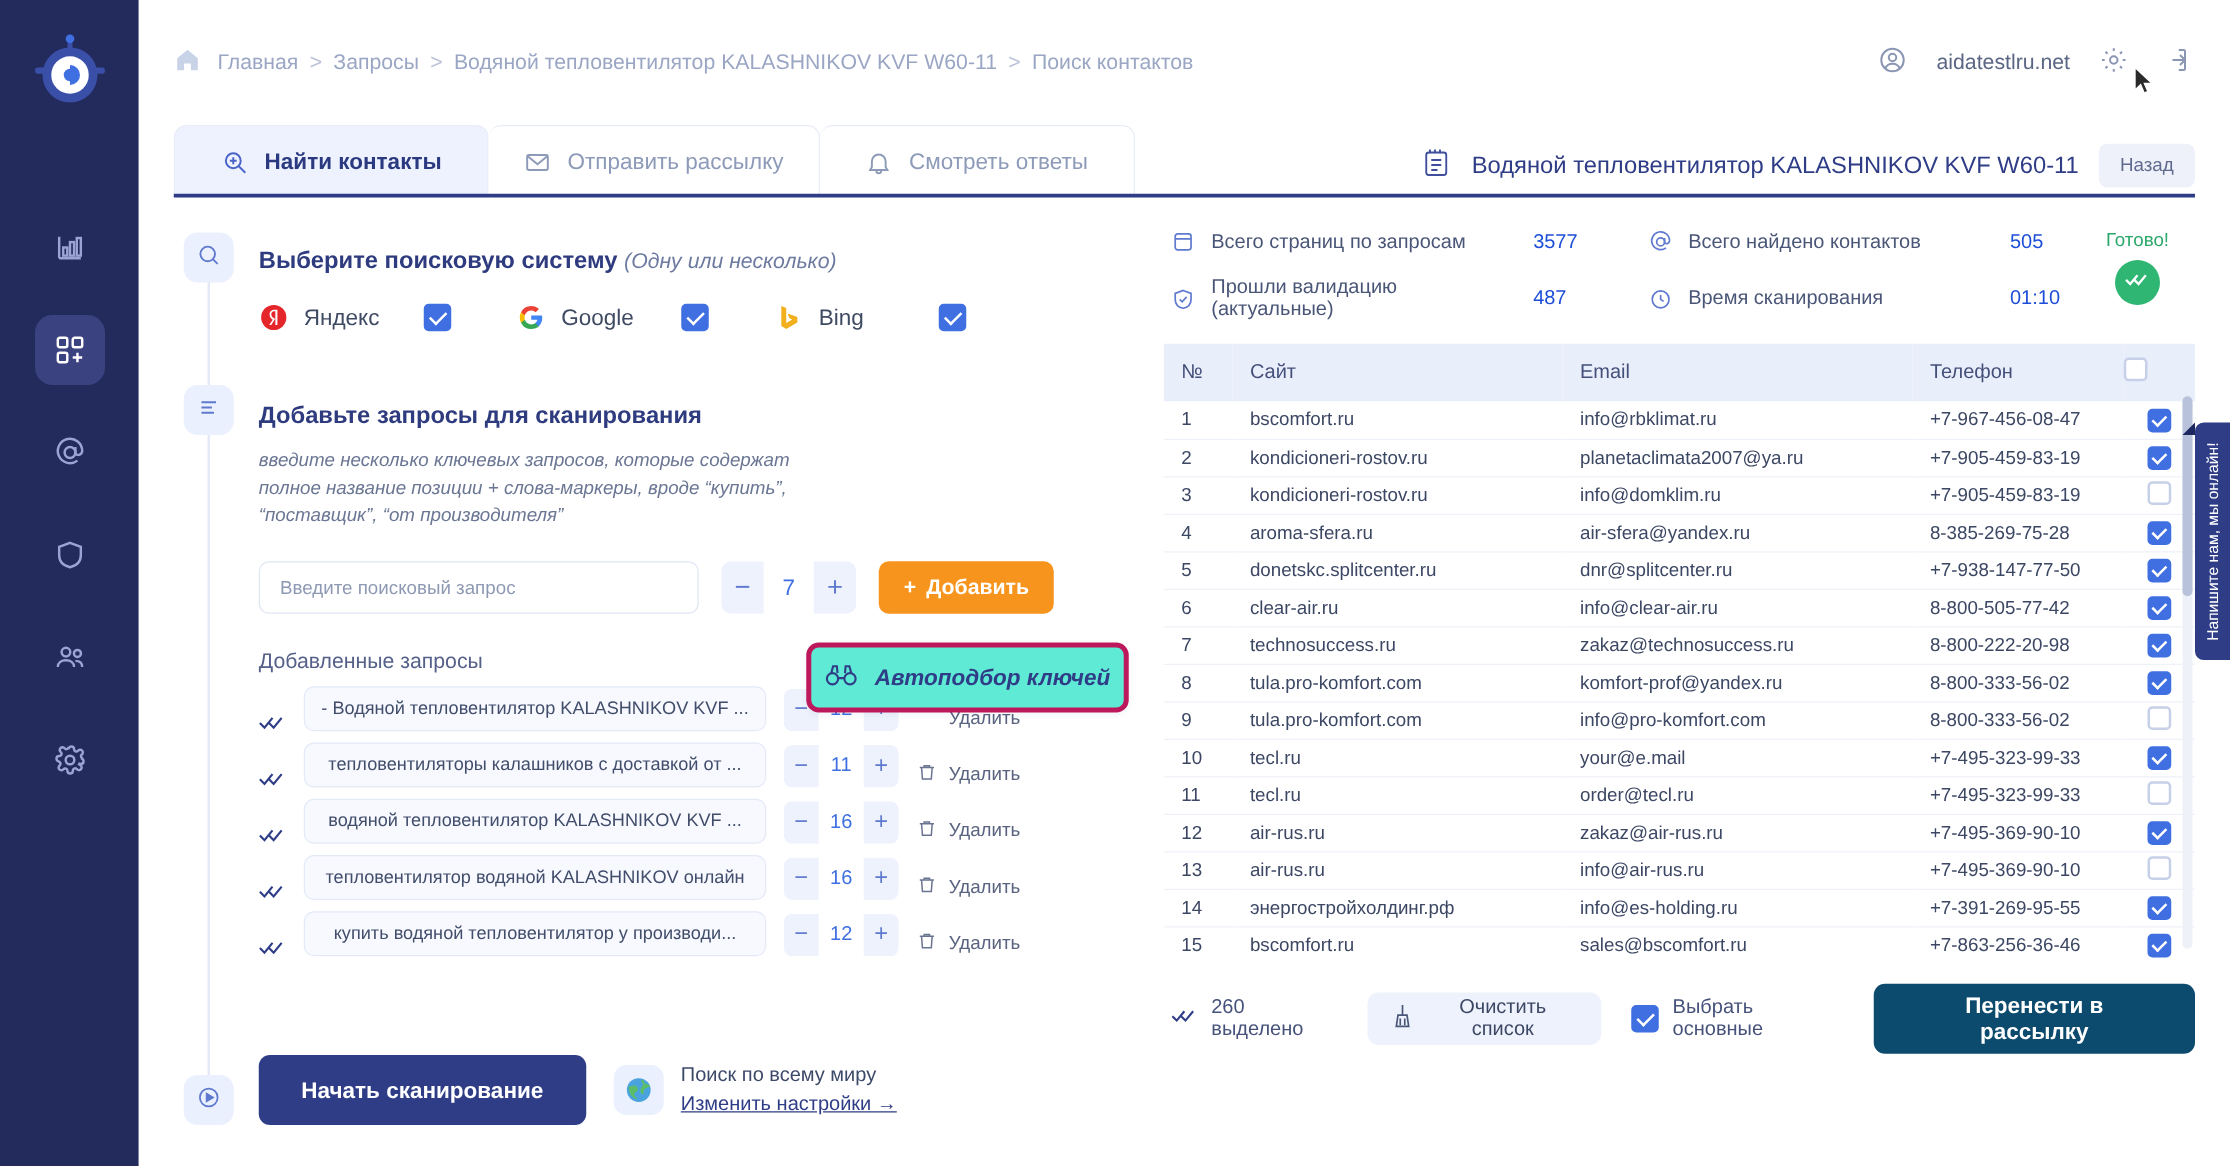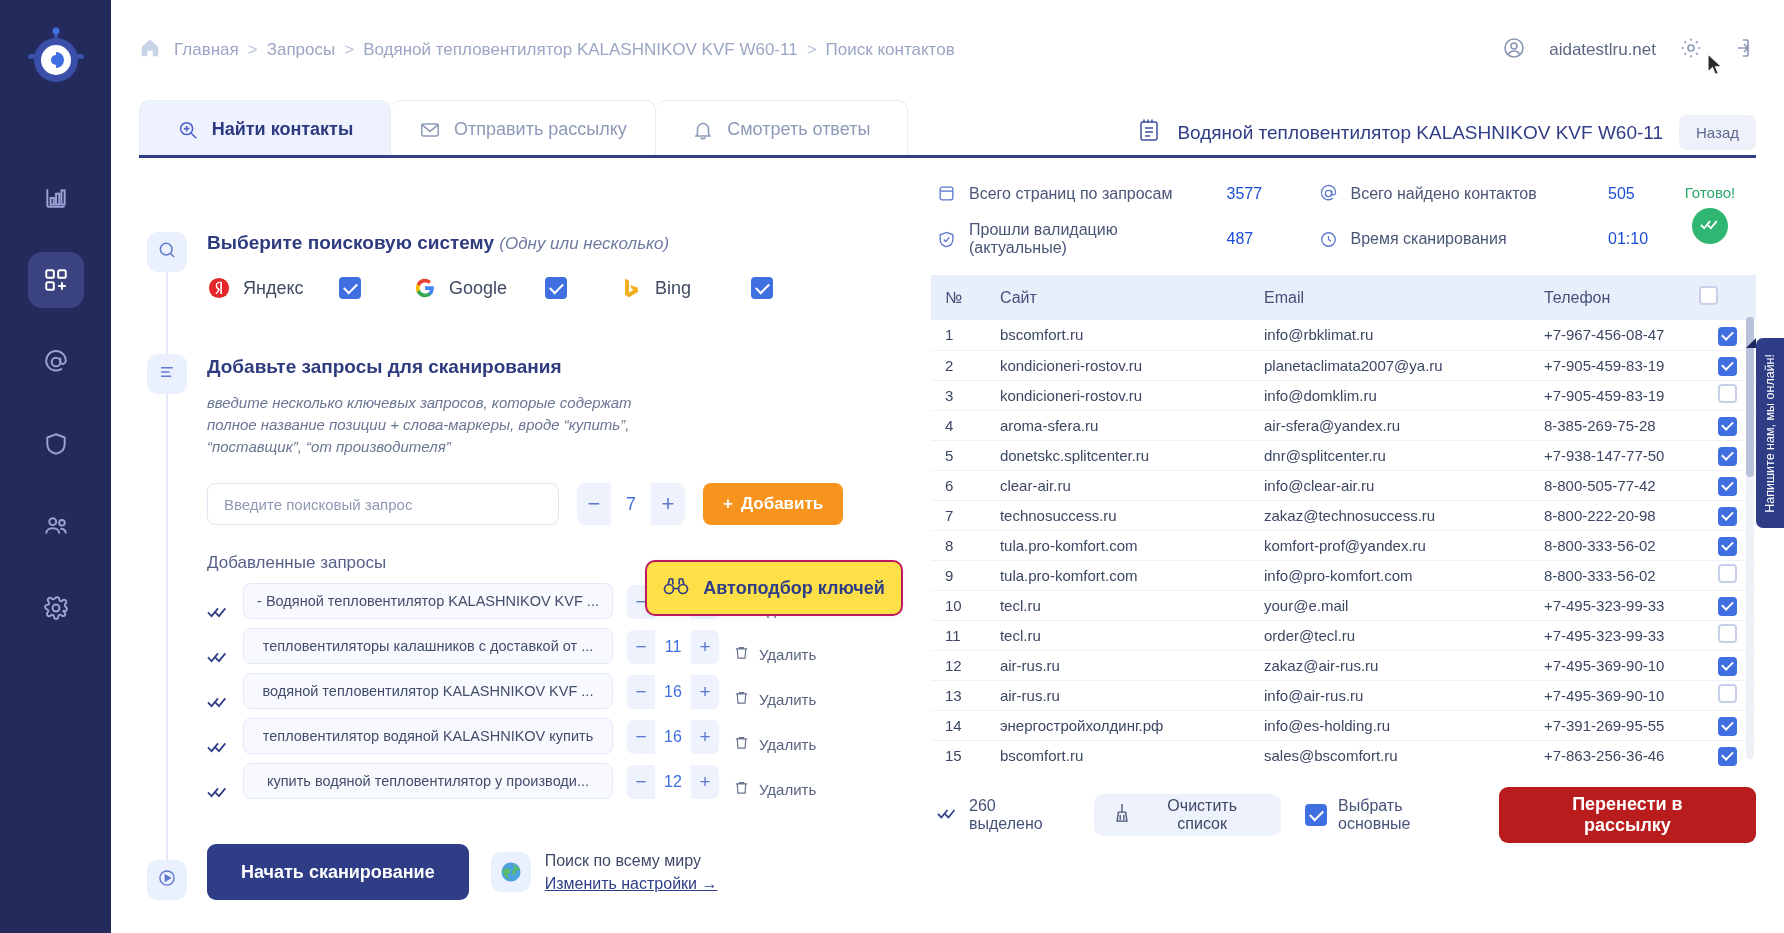--- a/index.html
+++ b/index.html
@@ -65,21 +65,21 @@
   .tabs-right { margin-left: auto; display: flex; align-items: center; gap: 16px; padding-bottom: 8px; }
   .doc-title { display: flex; align-items: center; gap: 17px; font-size: 19px; color: #2f3d87; font-weight: 500; }
   .back-btn {
     background: #eef1fa; color: #5c6party; color: #5f6a8e;
     font-size: 15px; padding: 9px 17px; border-radius: 7px; border: none; cursor: pointer;
   }
   .tabs-underline { position: absolute; left: 28px; right: 28px; bottom: 0; height: 3px; background: #2f3d87; }
 
   
   .content { display: flex; padding: 0 28px; height: 760px; }
-  .col-left { width: 780px; position: relative; padding-top: 28px; margin-top: 46px; }
+  .col-left { width: 780px; position: relative; padding-top: 40px; }
   .col-right { flex: 1; padding-top: 14px; padding-left: 12px; position: relative; }
 
   
   .rail { position: absolute; left: 8px; top: 28px; bottom: 18px; width: 40px; }
   .rail-line { position: absolute; left: 19px; top: 20px; bottom: 20px; width: 2px; background: #e4e9f7; }
   .rail-node {
     position: absolute; left: 0; width: 40px; height: 40px; border-radius: 11px;
     background: #eaf0fd; display: flex; align-items: center; justify-content: center;
     color: #5f79cf;
   }
@@ -97,24 +97,24 @@
   }
   .cb.checked { background: #3f6fe0; border-color: #3f6fe0; }
   .cb.checked::after { content: ""; width: 11px; height: 6px; border-left: 2.5px solid #fff; border-bottom: 2.5px solid #fff; transform: rotate(-45deg); margin-top: -3px; }
   .eng-ic { width: 24px; height: 24px; display: flex; align-items: center; justify-content: center; }
   .eng-gap { width: 52px; }
 
   .hint { font-style: italic; color: #6a7693; font-size: 15px; line-height: 1.45; margin-top: 14px; max-width: 430px; }
 
   .auto-btn {
     position: absolute; right: 16px; top: 356px;
-    width: 258px; height: 56px; border-radius: 10px; background: #fde047;
-    border: 2px solid #be185d; box-shadow: 0 2px 6px rgba(40,60,130,.06);
+    width: 258px; height: 56px; border-radius: 10px; background: #5eead4;
+    border: 4px solid #be185d; box-shadow: 0 2px 6px rgba(40,60,130,.06);
     display: flex; align-items: center; justify-content: center; gap: 14px;
-    font-size: 18px; color: #2f3d87; font-weight: bold; cursor: pointer;
+    font-size: 18px; color: #2f3d87; font-weight: bold; cursor: pointer; font-style: italic;
   }
 
   .query-row { display: flex; align-items: center; gap: 18px; margin-top: 26px; }
   .q-input {
     width: 352px; height: 42px; border: 1px solid #dfe5f3; border-radius: 8px;
     padding: 0 16px; font-size: 15px; color: #3f4a63; background: #fff;
     font-family: "Liberation Sans", sans-serif;
   }
   .q-input::placeholder { color: #8e99b3; }
   .stepper { display: flex; align-items: center; height: 42px; border-radius: 8px; overflow: hidden; }
@@ -181,21 +181,21 @@
   .scroll-thumb { position: absolute; top: 0; left: 0; width: 8px; height: 160px; background: #b8c2db; border-radius: 4px; }
 
   .table-foot { display: flex; align-items: center; gap: 24px; padding-top: 22px; padding-left: 6px; }
   .sel-count { display: flex; align-items: center; gap: 11px; font-size: 16px; color: #46527a; }
   .clear-btn {
     display: flex; align-items: center; gap: 11px; height: 42px; padding: 0 19px;
     background: #eef2fd; border-radius: 9px; border: none; font-size: 16px; color: #3c4764; cursor: pointer;
   }
   .main-chk { display: flex; align-items: center; gap: 11px; font-size: 16px; color: #46527a; cursor: pointer; }
   .transfer-btn {
-    margin-left: auto; height: 56px; padding: 0 30px; border-radius: 9px; background: #b91c1c;
+    margin-left: auto; height: 56px; padding: 0 30px; border-radius: 9px; background: #0c4a6e;
     color: #fff; font-size: 18px; font-weight: bold; border: none; cursor: pointer;
   }
 
   
   .chat-tab {
     position: absolute; right: 0; top: 338px; width: 28px; height: 190px;
     background: #2f3d87; border-top-left-radius: 7px; border-bottom-left-radius: 7px;
     color: #fff; font-size: 12.5px; display: flex; align-items: center; justify-content: center; cursor: pointer;
   }
   .chat-tab span { writing-mode: vertical-rl; transform: rotate(180deg); white-space: nowrap; }
@@ -539,21 +539,21 @@
               </div>
             </div>
 
             <div class="added-row">
               <span class="dbl-check">
                 <svg width="22" height="14" viewBox="0 0 24 14" fill="none" stroke="currentColor" stroke-width="1.9">
                     <path d="M1 7.5 5 11.5 12 3"></path>
                     <path d="M9 7.5 13 11.5 20 3"></path>
                   </svg>
               </span>
-              <div class="added-input">тепловентилятор водяной KALASHNIKOV купить</div>
+              <div class="added-input">тепловентилятор водяной KALASHNIKOV онлайн</div>
               <div class="stepper stepper-sm">
                 <span class="stp-btn">−</span>
                 <span class="stp-val">16</span>
                 <span class="stp-btn">+</span>
               </div>
               <div class="del-btn">
                 <span>
                   <svg width="17" height="17" viewBox="0 0 24 24" fill="none" stroke="#6a7490" stroke-width="1.7">
                       <path d="M4 7h16M9 7V5h6v2M6 7l1 13h10l1-13"></path>
                     </svg>

